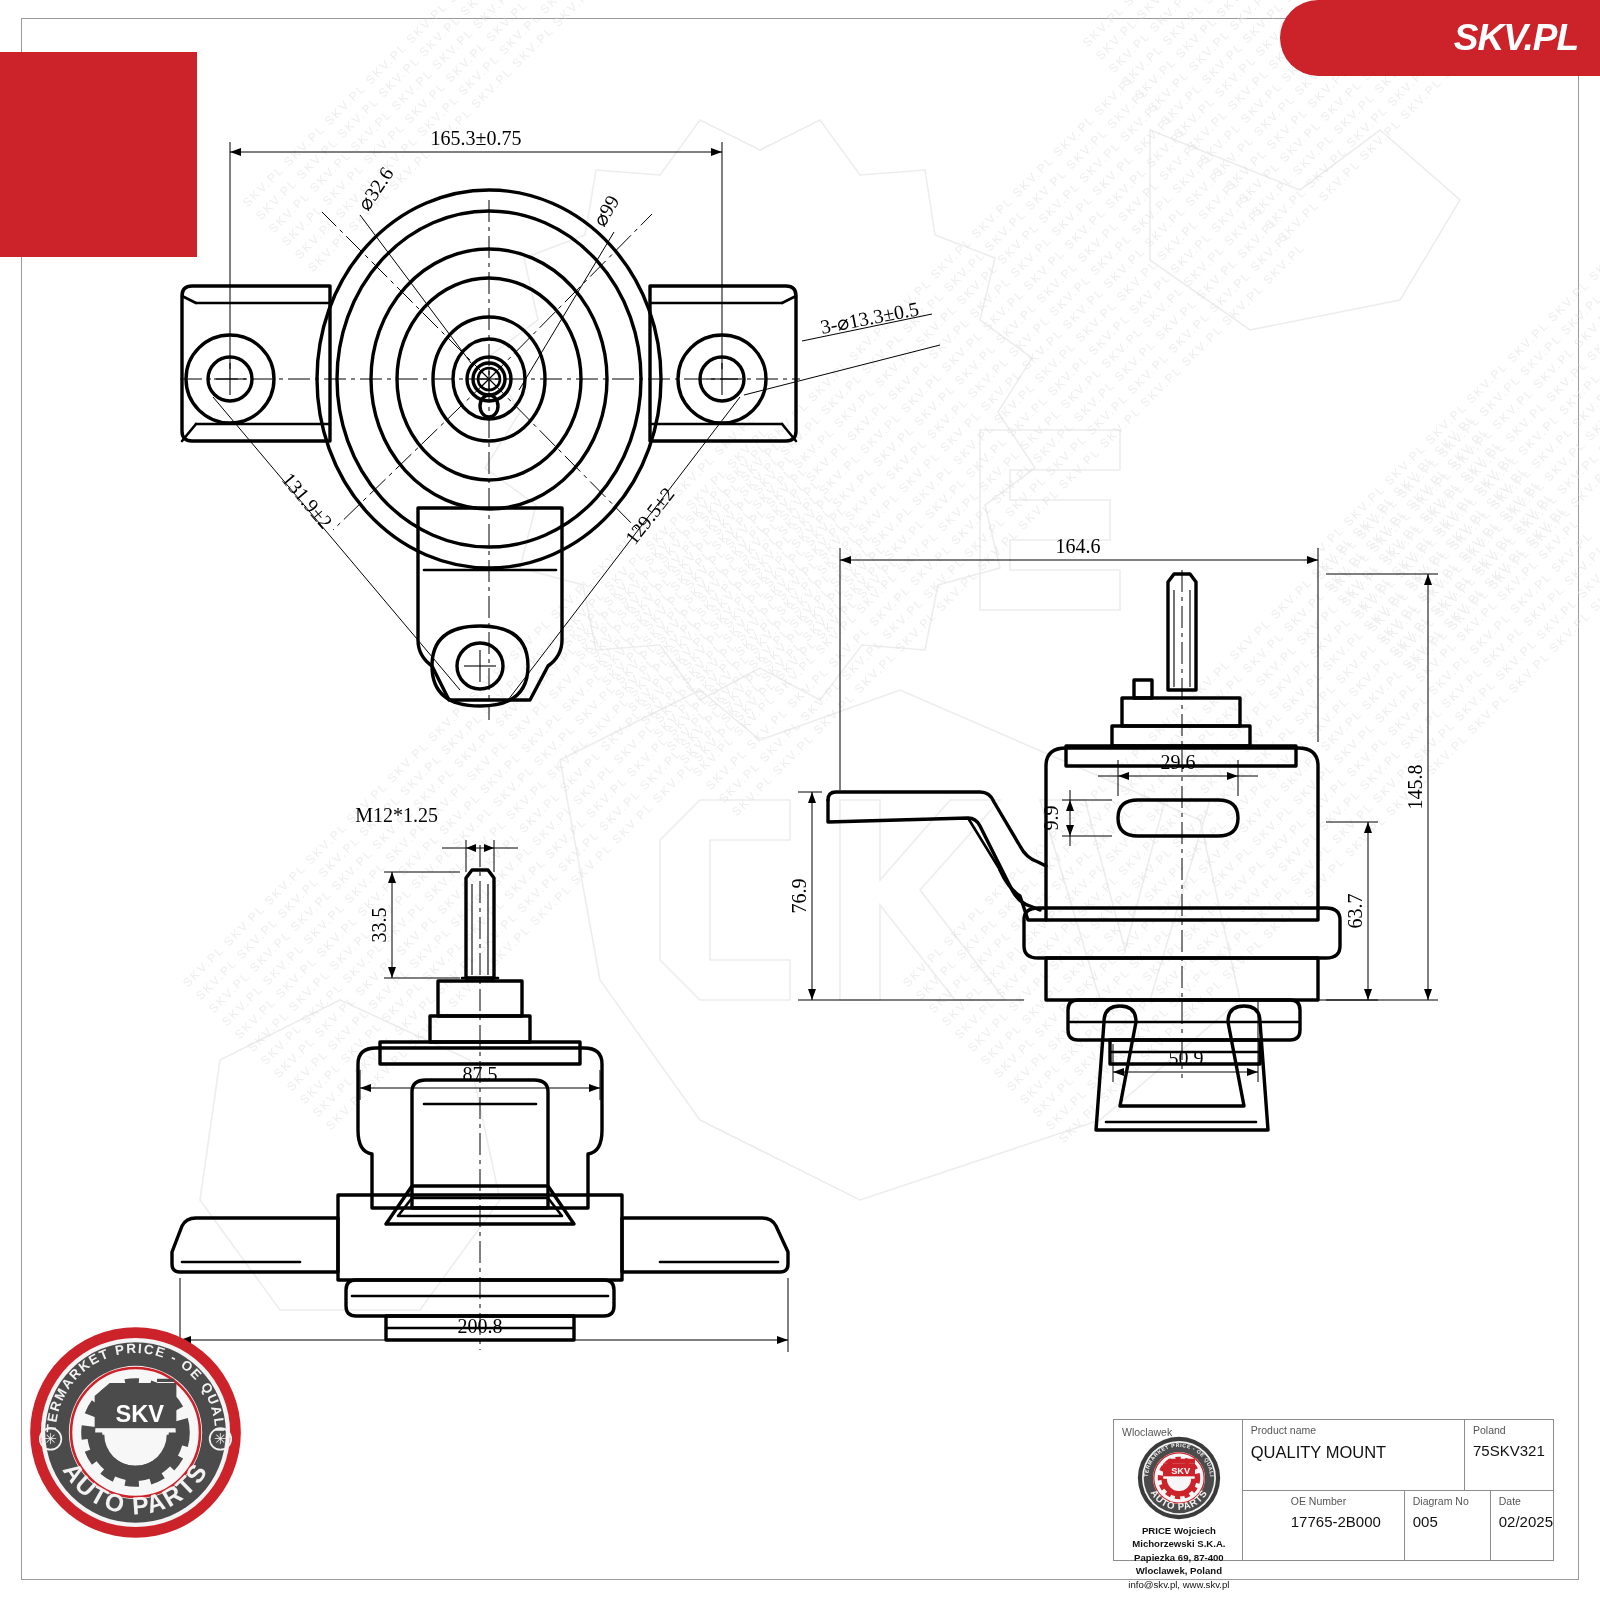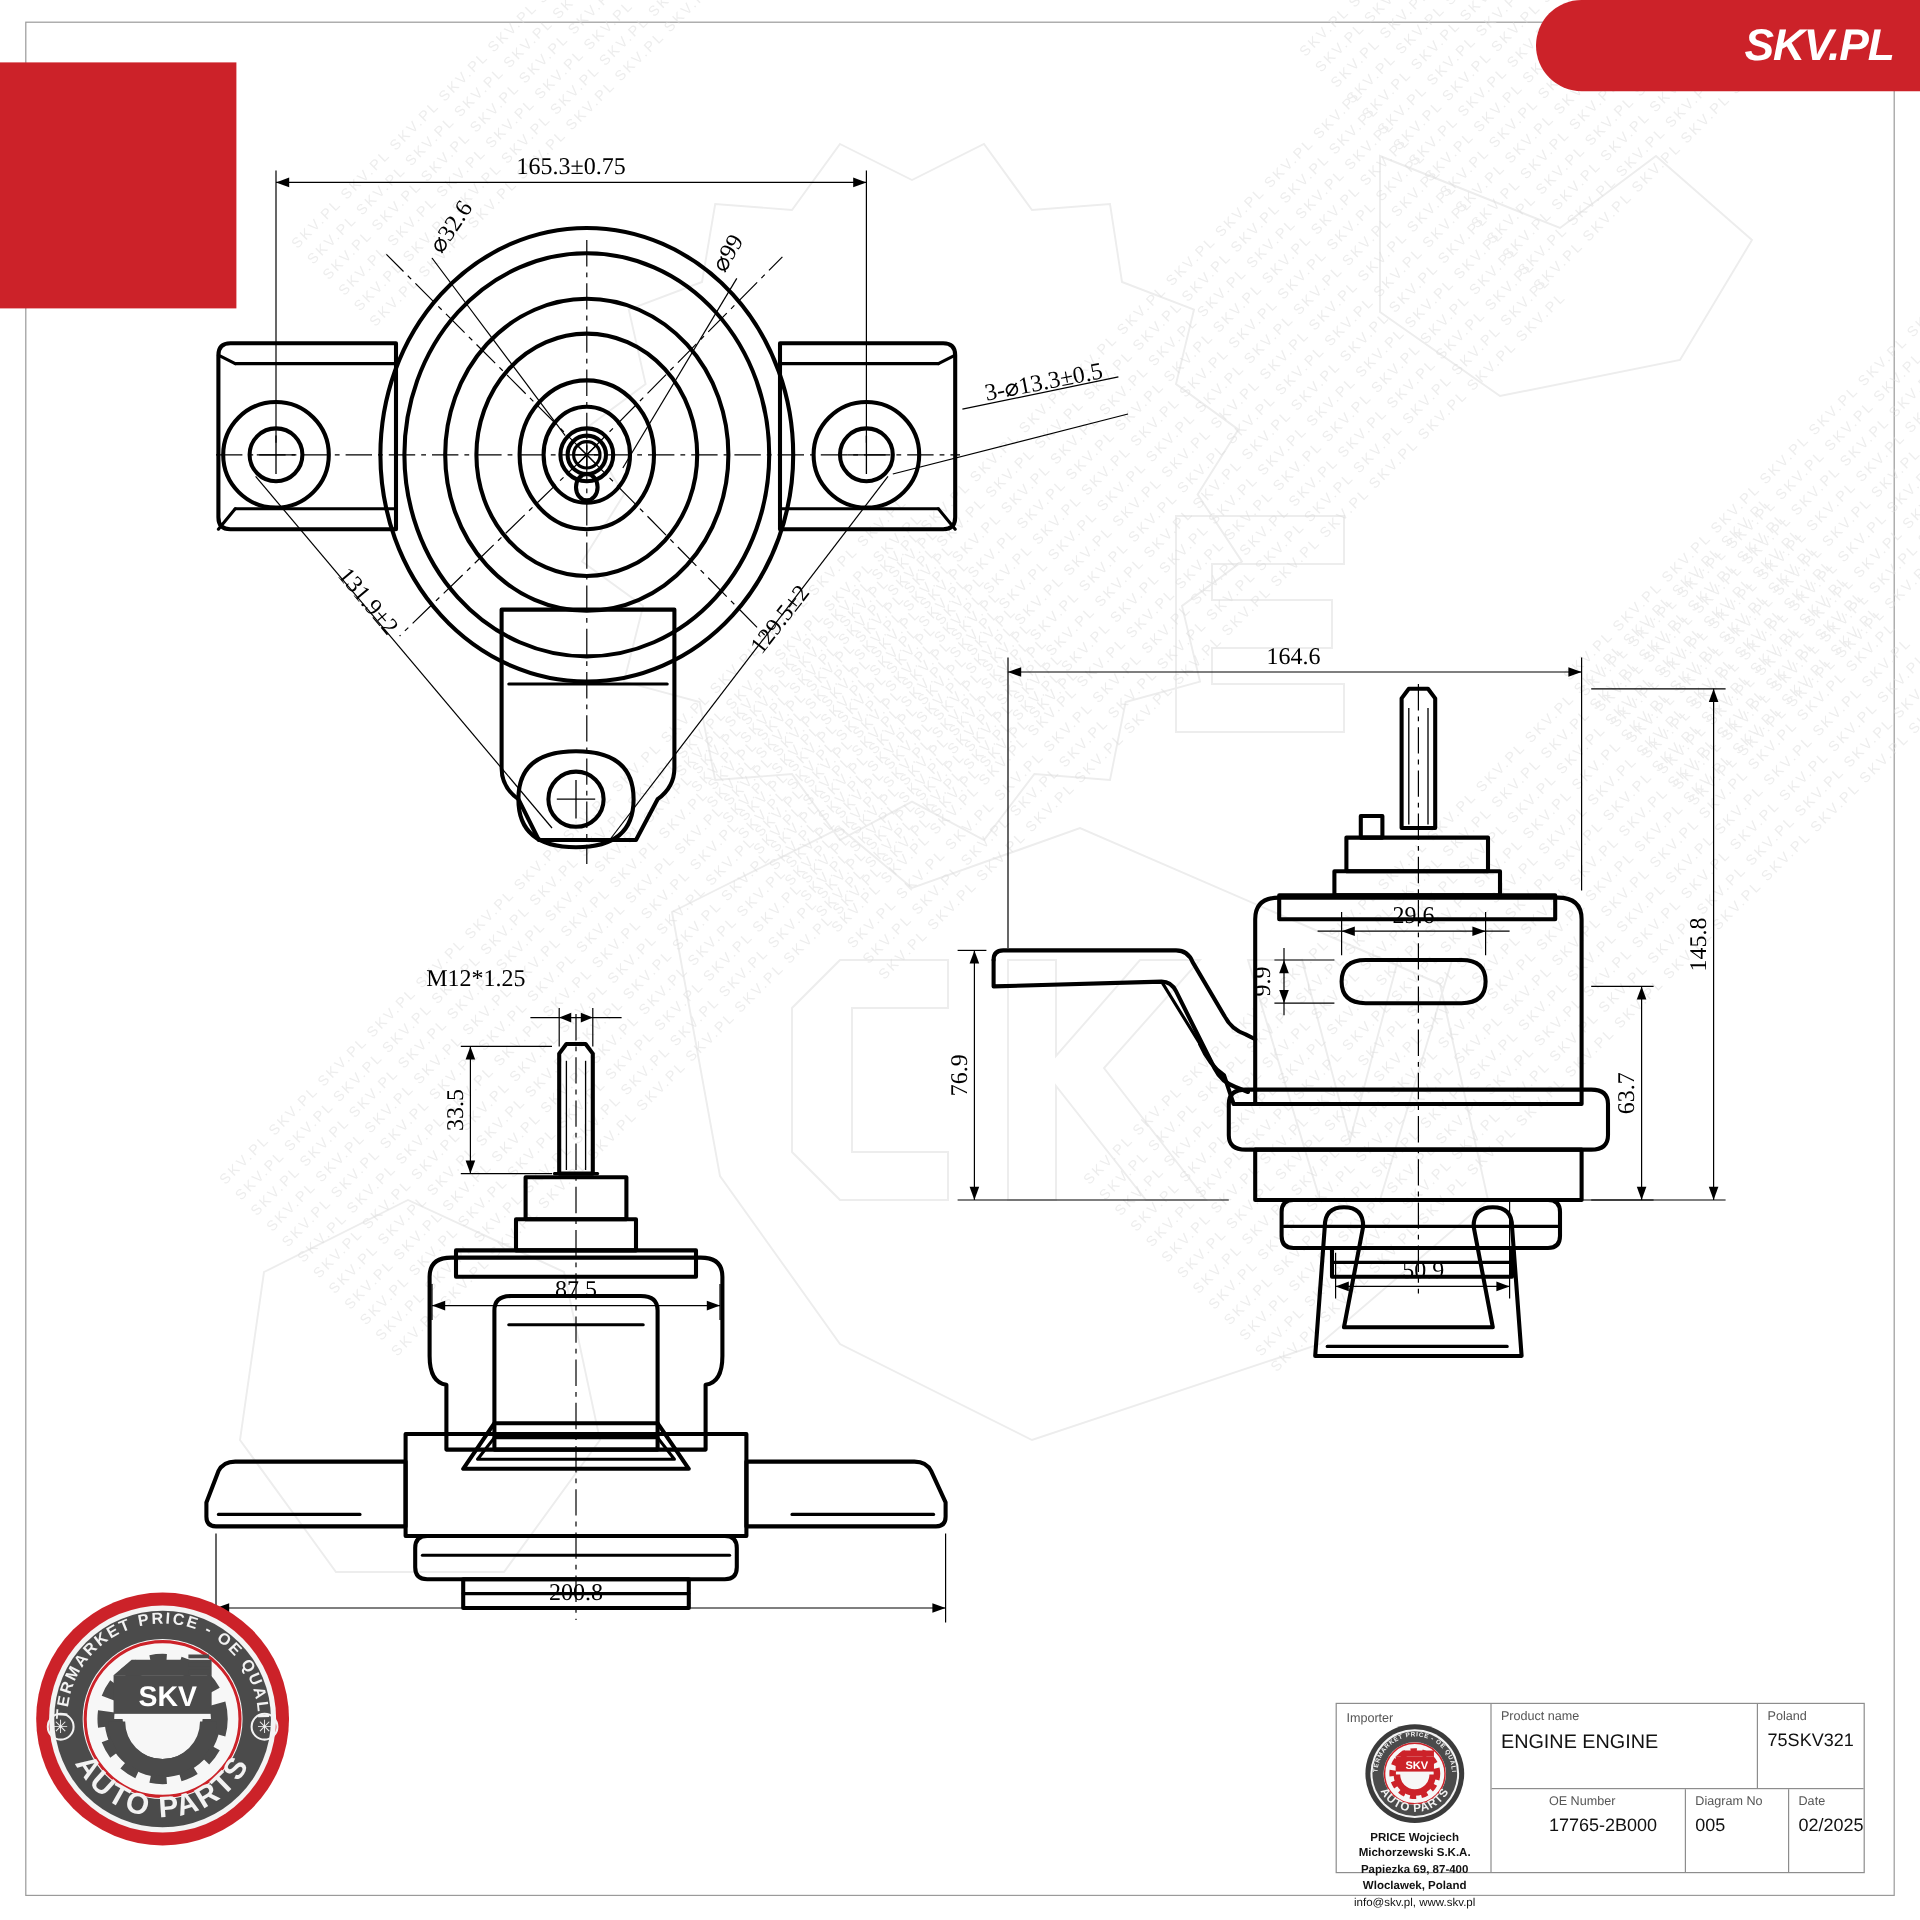--- a/index.html
+++ b/index.html
@@ -450,21 +450,21 @@
     <circle cx="21" cy="106" r="10" fill="none" stroke="#f2f2f2" stroke-width="1.6"></circle>
     <text x="21" y="111" text-anchor="middle" fill="#f2f2f2" font-size="14">✳</text>
     <circle cx="179" cy="106" r="10" fill="none" stroke="#f2f2f2" stroke-width="1.6"></circle>
     <text x="179" y="111" text-anchor="middle" fill="#f2f2f2" font-size="14">✳</text>
   </svg>
 </div>
 
 <div id="tblock">
 
   <div class="tb-left">
-    <div class="imp-label">Importer</div>
+    <div class="imp-label">Wloclawek</div>
     <div class="imp-logo">
       <svg width="84" height="84" viewBox="0 0 200 200">
         <defs>
           <path id="arcTop2" d="M100 100 m -74 0 a 74 74 0 0 1 148 0" fill="none"></path>
           <path id="arcBot2" d="M100 100 m -76 0 a 76 76 0 0 0 152 0" fill="none"></path>
         </defs>
         <circle cx="100" cy="100" r="98" fill="#3b3b3b"></circle>
         <circle cx="100" cy="100" r="88" fill="#f4f4f4"></circle>
         <circle cx="100" cy="100" r="84" fill="#4b4b4b"></circle>
         <circle cx="100" cy="100" r="62" fill="#f7f7f7"></circle>
@@ -486,21 +486,21 @@
     </div>
     <div class="imp-addr">PRICE Wojciech Michorzewski S.K.A.</div>
     <div class="imp-addr" style="font-weight:bold">Papiezka 69, 87-400 Wloclawek, Poland</div>
     <div class="imp-addr" style="font-weight:normal">info@skv.pl, www.skv.pl</div>
   </div>
 
   <div class="tb-right">
     <div class="tb-rowA">
       <div class="c-prod">
         <div class="cellh">Product name</div>
-        <div class="cellv">ENGINE ENGINE</div>
+        <div class="cellv">QUALITY MOUNT</div>
       </div>
       <div class="c-sym">
         <div class="cellh">Poland</div>
         <div class="cellv" style="font-size:15px">75SKV321</div>
       </div>
     </div>
     <div class="tb-rowB">
       <div class="c-oe">
         <div class="cellh">OE Number</div>
         <div class="cellv" style="font-size:15px">17765-2B000</div>

